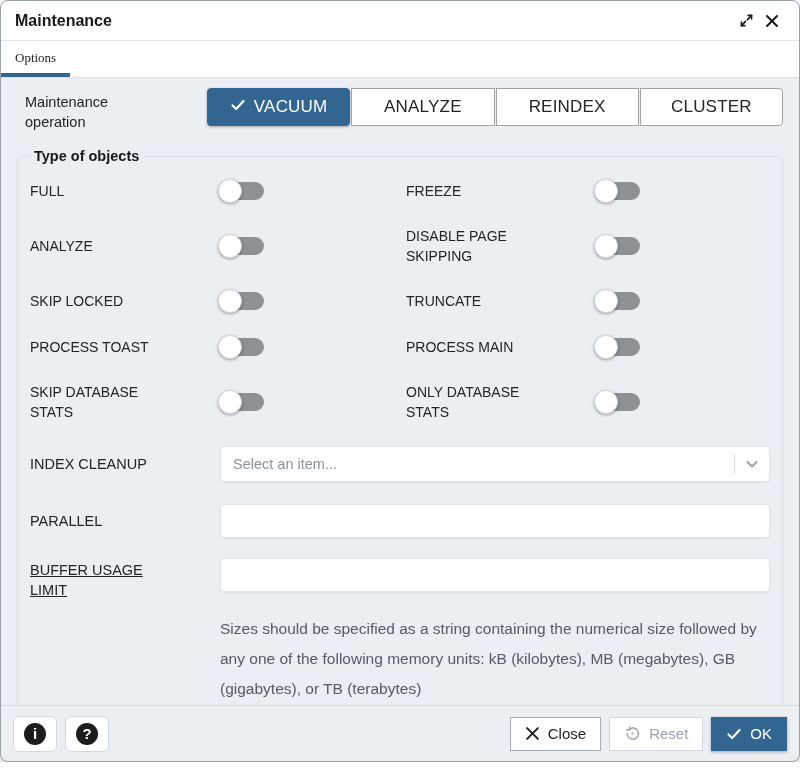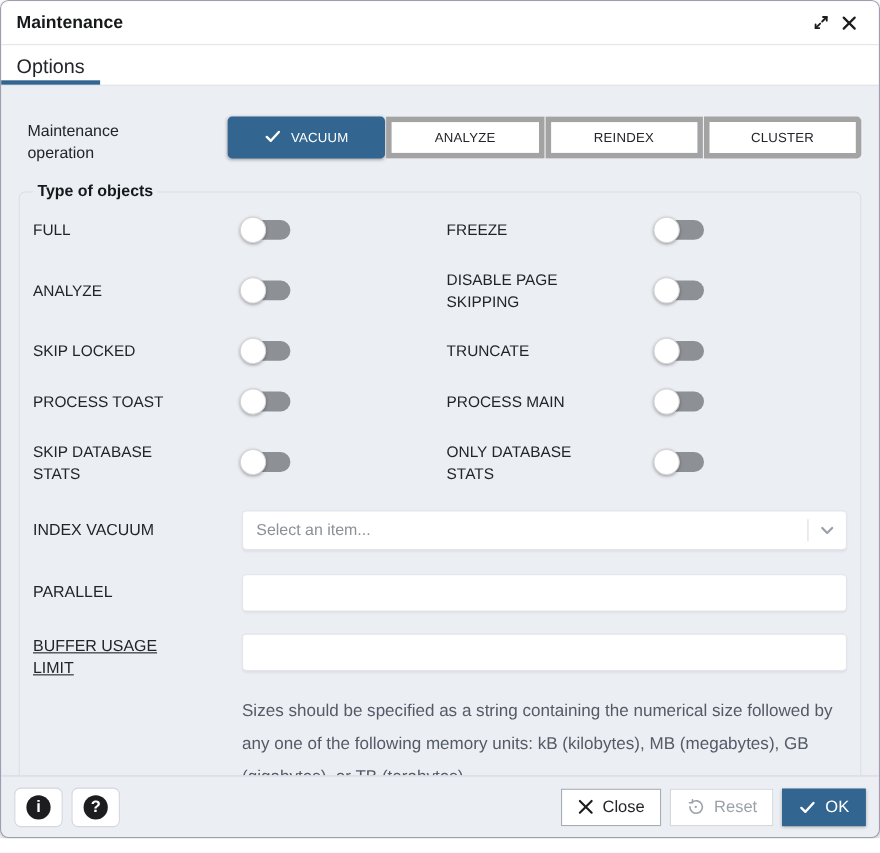--- a/index.html
+++ b/index.html
@@ -24,35 +24,35 @@
     display:flex; align-items:center; justify-content:center; cursor:pointer; padding:0;
   }
   .win-btn svg { display:block; }
 
   
   .tabbar {
     height:37px; background:#fff; border-bottom:1px solid #dcdfe4;
     display:flex; align-items:stretch; flex:0 0 auto;
   }
   .tab {
-    padding:9px 14px 4px; font-size:18px; color:#222428;
-    border-bottom:4px solid transparent; cursor:pointer;
+    padding:9px 14px 4px; font-size:13px; color:#222428;
+    border-bottom:4px solid transparent; cursor:pointer;font-family:Liberation Serif, serif;
   }
   .tab.active { border-bottom-color:#326690; }
 
   
   .content { flex:1 1 auto; background:#ebeef3; padding:8px 16px 0; overflow:hidden; }
 
-  .op-row { display:flex; margin:20px 0 16px; }
+  .op-row { display:flex; margin:2px 0 16px; }
   .op-label { flex:0 0 190px; padding:4px 50px 0 8px; font-size:14.5px; line-height:20px; }
 
   .btn-group { display:flex; flex:1; gap:1px; }
   .seg-btn {
-    flex:1; height:38px; background:#fff; border:5px solid #a3a3a3;
-    font-family:inherit; font-size:12px; letter-spacing:.2px; color:#222428;
+    flex:1; height:38px; background:#fff; border:1px solid #a3a3a3;
+    font-family:inherit; font-size:17px; letter-spacing:.2px; color:#222428;
     display:flex; align-items:center; justify-content:center; gap:8px; cursor:pointer;
   }
   .seg-btn:first-child { border-radius:4px 0 0 4px; }
   .seg-btn:last-child { border-radius:0 4px 4px 0; }
   .seg-btn.selected {
     background:#326690; border-color:#326690; color:#fff; border-radius:4px;
     box-shadow:0 1px 3px rgba(0,0,0,.3);
   }
 
   fieldset.objects {
@@ -241,21 +241,21 @@
         <div class="t-cell">
           <div class="t-label">ONLY DATABASE STATS</div>
           <div class="switch">
               <div class="track"></div>
               <div class="thumb"></div>
             </div>
         </div>
       </div>
 
       <div class="f-row" style="padding-top:12px;">
-        <div class="f-label" style="padding-top:0;">INDEX VACUUM</div>
+        <div class="f-label" style="padding-top:0;">INDEX CLEANUP</div>
         <div class="select-box">
           <span class="placeholder">Select an item...</span>
           <span class="sep"></span>
           <span class="chev">
             <svg width="18" height="18" viewBox="0 0 16 16" fill="none" stroke="currentColor" stroke-width="1.8" stroke-linecap="round" stroke-linejoin="round">
                 <path d="M4 6.2 8 10.2 12 6.2"></path>
               </svg>
           </span>
         </div>
       </div>

